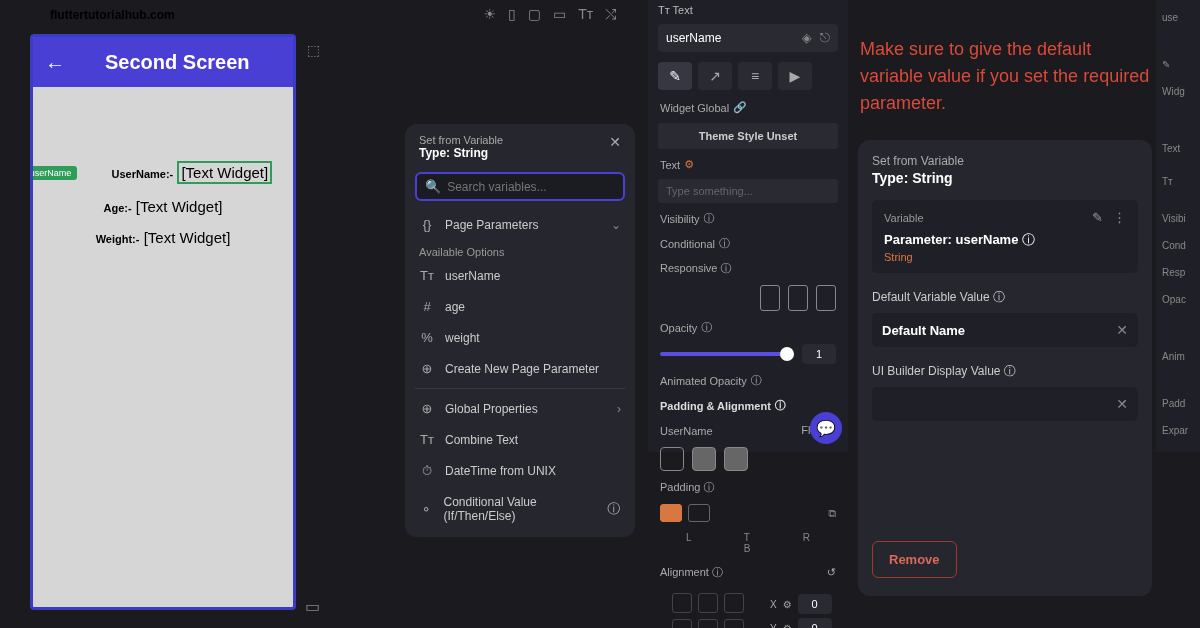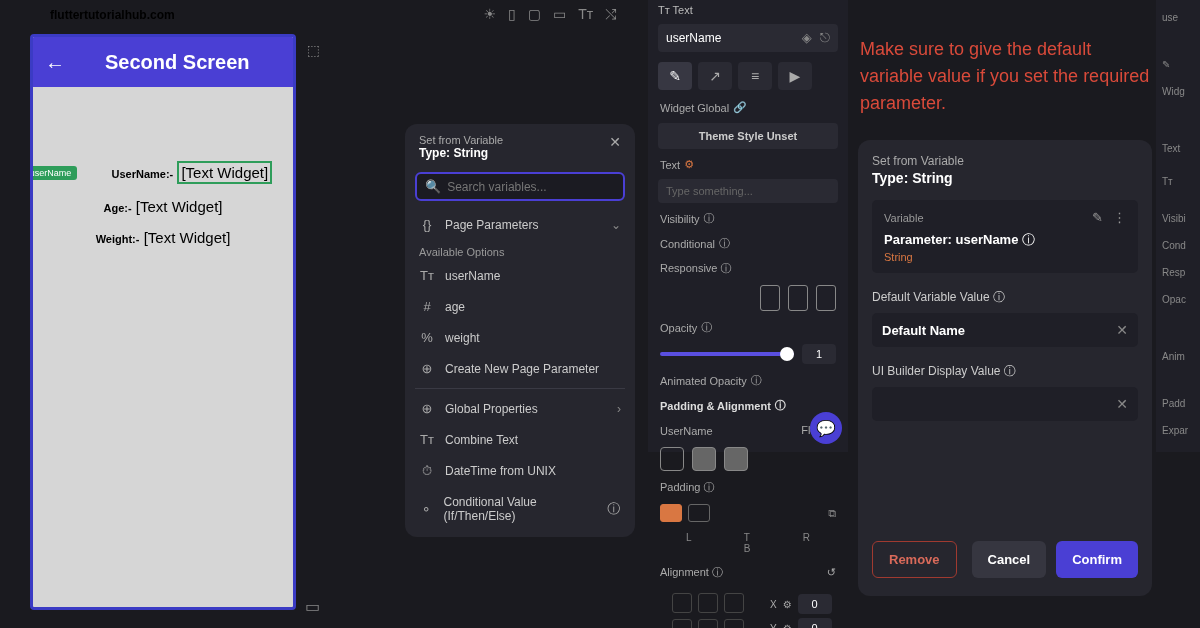--- a/index.html
+++ b/index.html
@@ -327,24 +327,20 @@
       <input value="Default Name" style="">
       <span class="clr">✕</span>
     </div>
     <div class="field-lbl"><span>UI Builder Display Value</span> <span>ⓘ</span></div>
     <div class="input-box">
       <input value="" style="">
       <span class="clr">✕</span>
     </div>
     <div class="btn-row">
       <button class="btn btn-remove">Remove</button>
-      <div style="display:flex;gap:10px">
-        <button class="btn btn-cancel">Cancel</button>
-        <button class="btn btn-confirm">Confirm</button>
-      </div>
     </div>
   </div>
 
   <div class="props-col-2">
     <div>use</div>
     <div style="margin-top:20px">✎</div>
     <div>Widg</div>
     <div style="margin-top:30px">Text</div>
     <div style="margin-top:6px">Tᴛ</div>
     <div style="margin-top:10px">Visibi</div>

